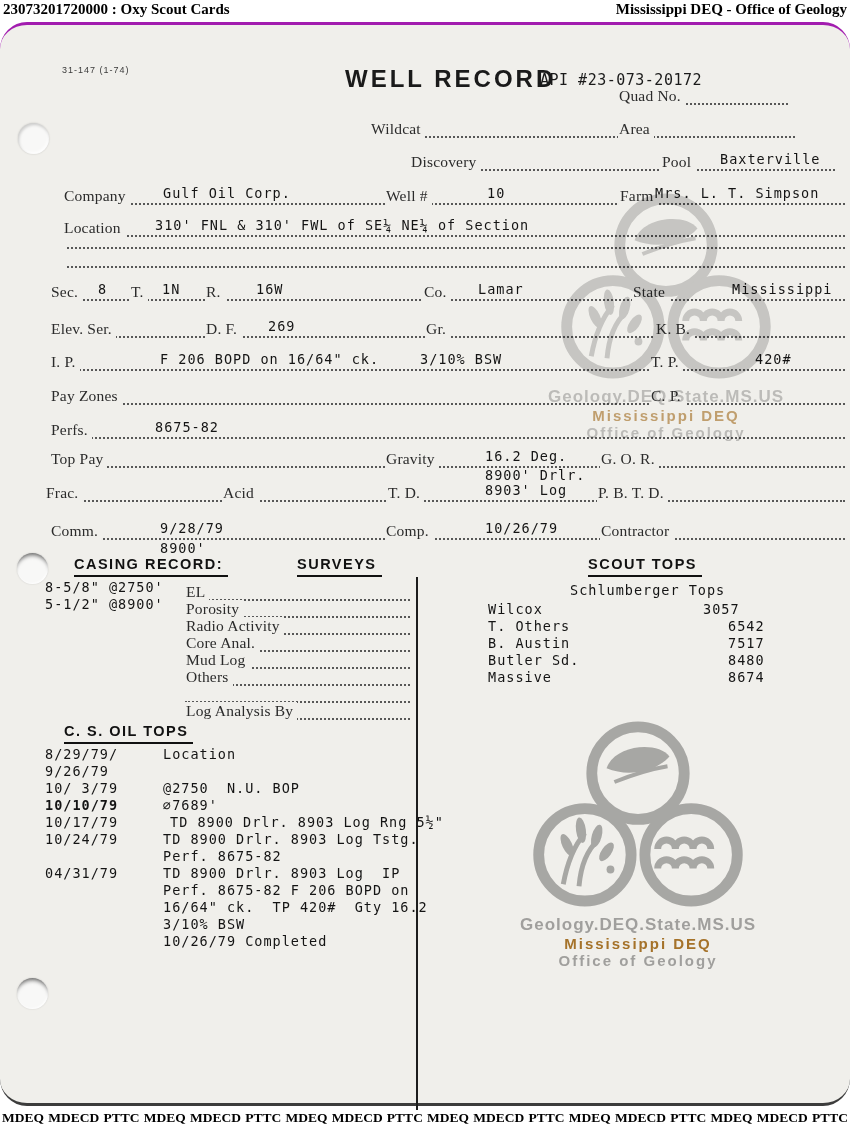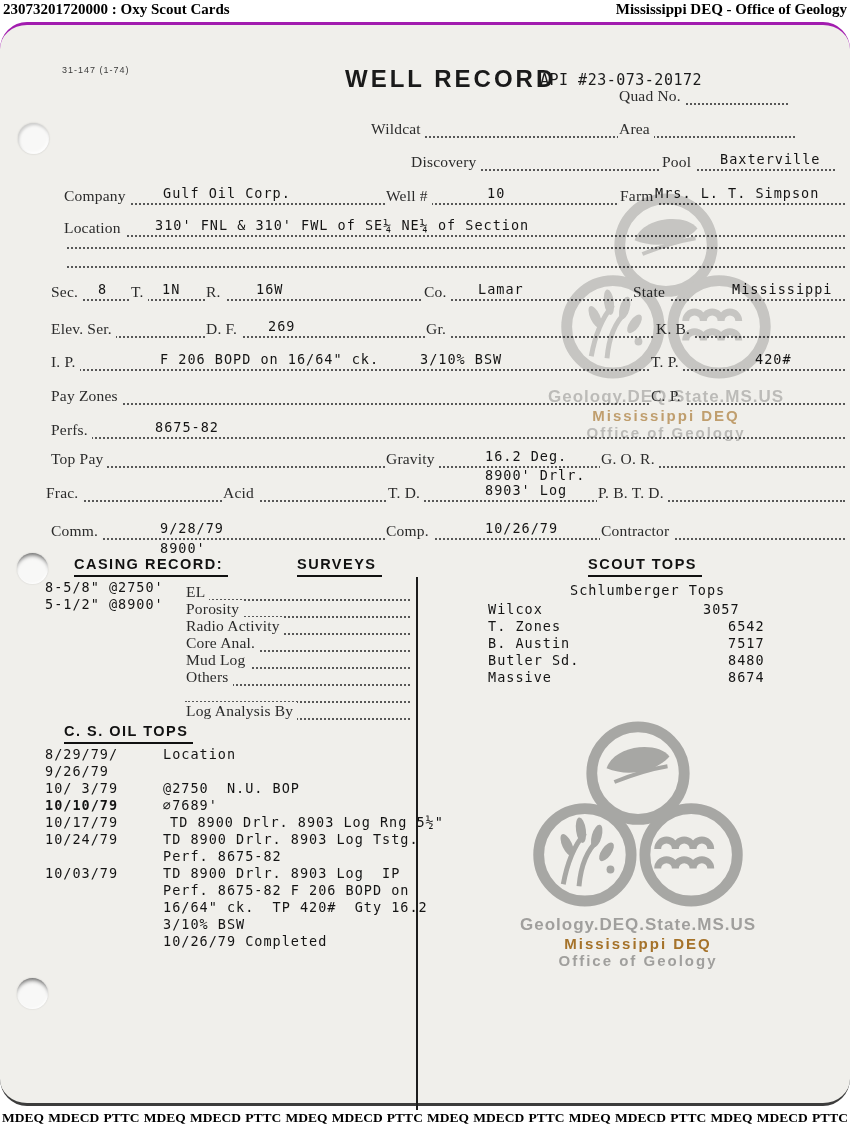--- a/index.html
+++ b/index.html
@@ -182,21 +182,21 @@
     <span class="flbl" style="left:0;">Others</span>
   </div>
   <div class="fline" style="left:185px;top:656px;width:225px;"></div>
   <div class="fline" style="left:185px;top:673px;width:225px;">
     <span class="flbl" style="left:0;">Log Analysis By</span>
   </div>
 
   <span class="mono" style="left:570px;top:557px;">Schlumberger Tops</span>
   <span class="mono" style="left:488px;top:576px;">Wilcox</span>
   <span class="mono" style="left:703px;top:576px;">3057</span>
-  <span class="mono" style="left:488px;top:593px;">T. Zones</span>
+  <span class="mono" style="left:488px;top:593px;">T. Others</span>
   <span class="mono" style="left:728px;top:593px;">6542</span>
   <span class="mono" style="left:488px;top:610px;">B. Austin</span>
   <span class="mono" style="left:728px;top:610px;">7517</span>
   <span class="mono" style="left:488px;top:627px;">Butler Sd.</span>
   <span class="mono" style="left:728px;top:627px;">8480</span>
   <span class="mono" style="left:488px;top:644px;">Massive</span>
   <span class="mono" style="left:728px;top:644px;">8674</span>
 
   <span class="shead" style="left:64px;top:698px;">C. S. OIL TOPS</span>
   <span class="mono" style="left:45px;top:721px;">8/29/79/</span>
@@ -204,21 +204,21 @@
   <span class="mono" style="left:45px;top:738px;">9/26/79</span>
   <span class="mono" style="left:45px;top:755px;">10/ 3/79</span>
   <span class="mono" style="left:163px;top:755px;">@2750  N.U. BOP</span>
   <span class="mono" style="left:45px;top:772px;font-weight:bold;">10/10/79</span>
   <span class="mono" style="left:163px;top:772px;">∅7689'</span>
   <span class="mono" style="left:45px;top:789px;">10/17/79</span>
   <span class="mono" style="left:170px;top:789px;">TD 8900 Drlr. 8903 Log Rng 5½"</span>
   <span class="mono" style="left:45px;top:806px;">10/24/79</span>
   <span class="mono" style="left:163px;top:806px;">TD 8900 Drlr. 8903 Log Tstg.</span>
   <span class="mono" style="left:163px;top:823px;">Perf. 8675-82</span>
-  <span class="mono" style="left:45px;top:840px;">10/03/79</span>
+  <span class="mono" style="left:45px;top:840px;">04/31/79</span>
   <span class="mono" style="left:163px;top:840px;">TD 8900 Drlr. 8903 Log  IP</span>
   <span class="mono" style="left:163px;top:857px;">Perf. 8675-82 F 206 BOPD on</span>
   <span class="mono" style="left:163px;top:874px;">16/64" ck.  TP 420#  Gty 16.2</span>
   <span class="mono" style="left:163px;top:891px;">3/10% BSW</span>
   <span class="mono" style="left:163px;top:908px;">10/26/79 Completed</span>
 
   <div class="wm light" style="left:548px;top:164px;">
     <svg width="236" height="192" viewBox="0 0 240 195">
       <g fill="none" stroke="#aeaeae" stroke-width="11">
         <circle cx="120" cy="57" r="47"></circle>

